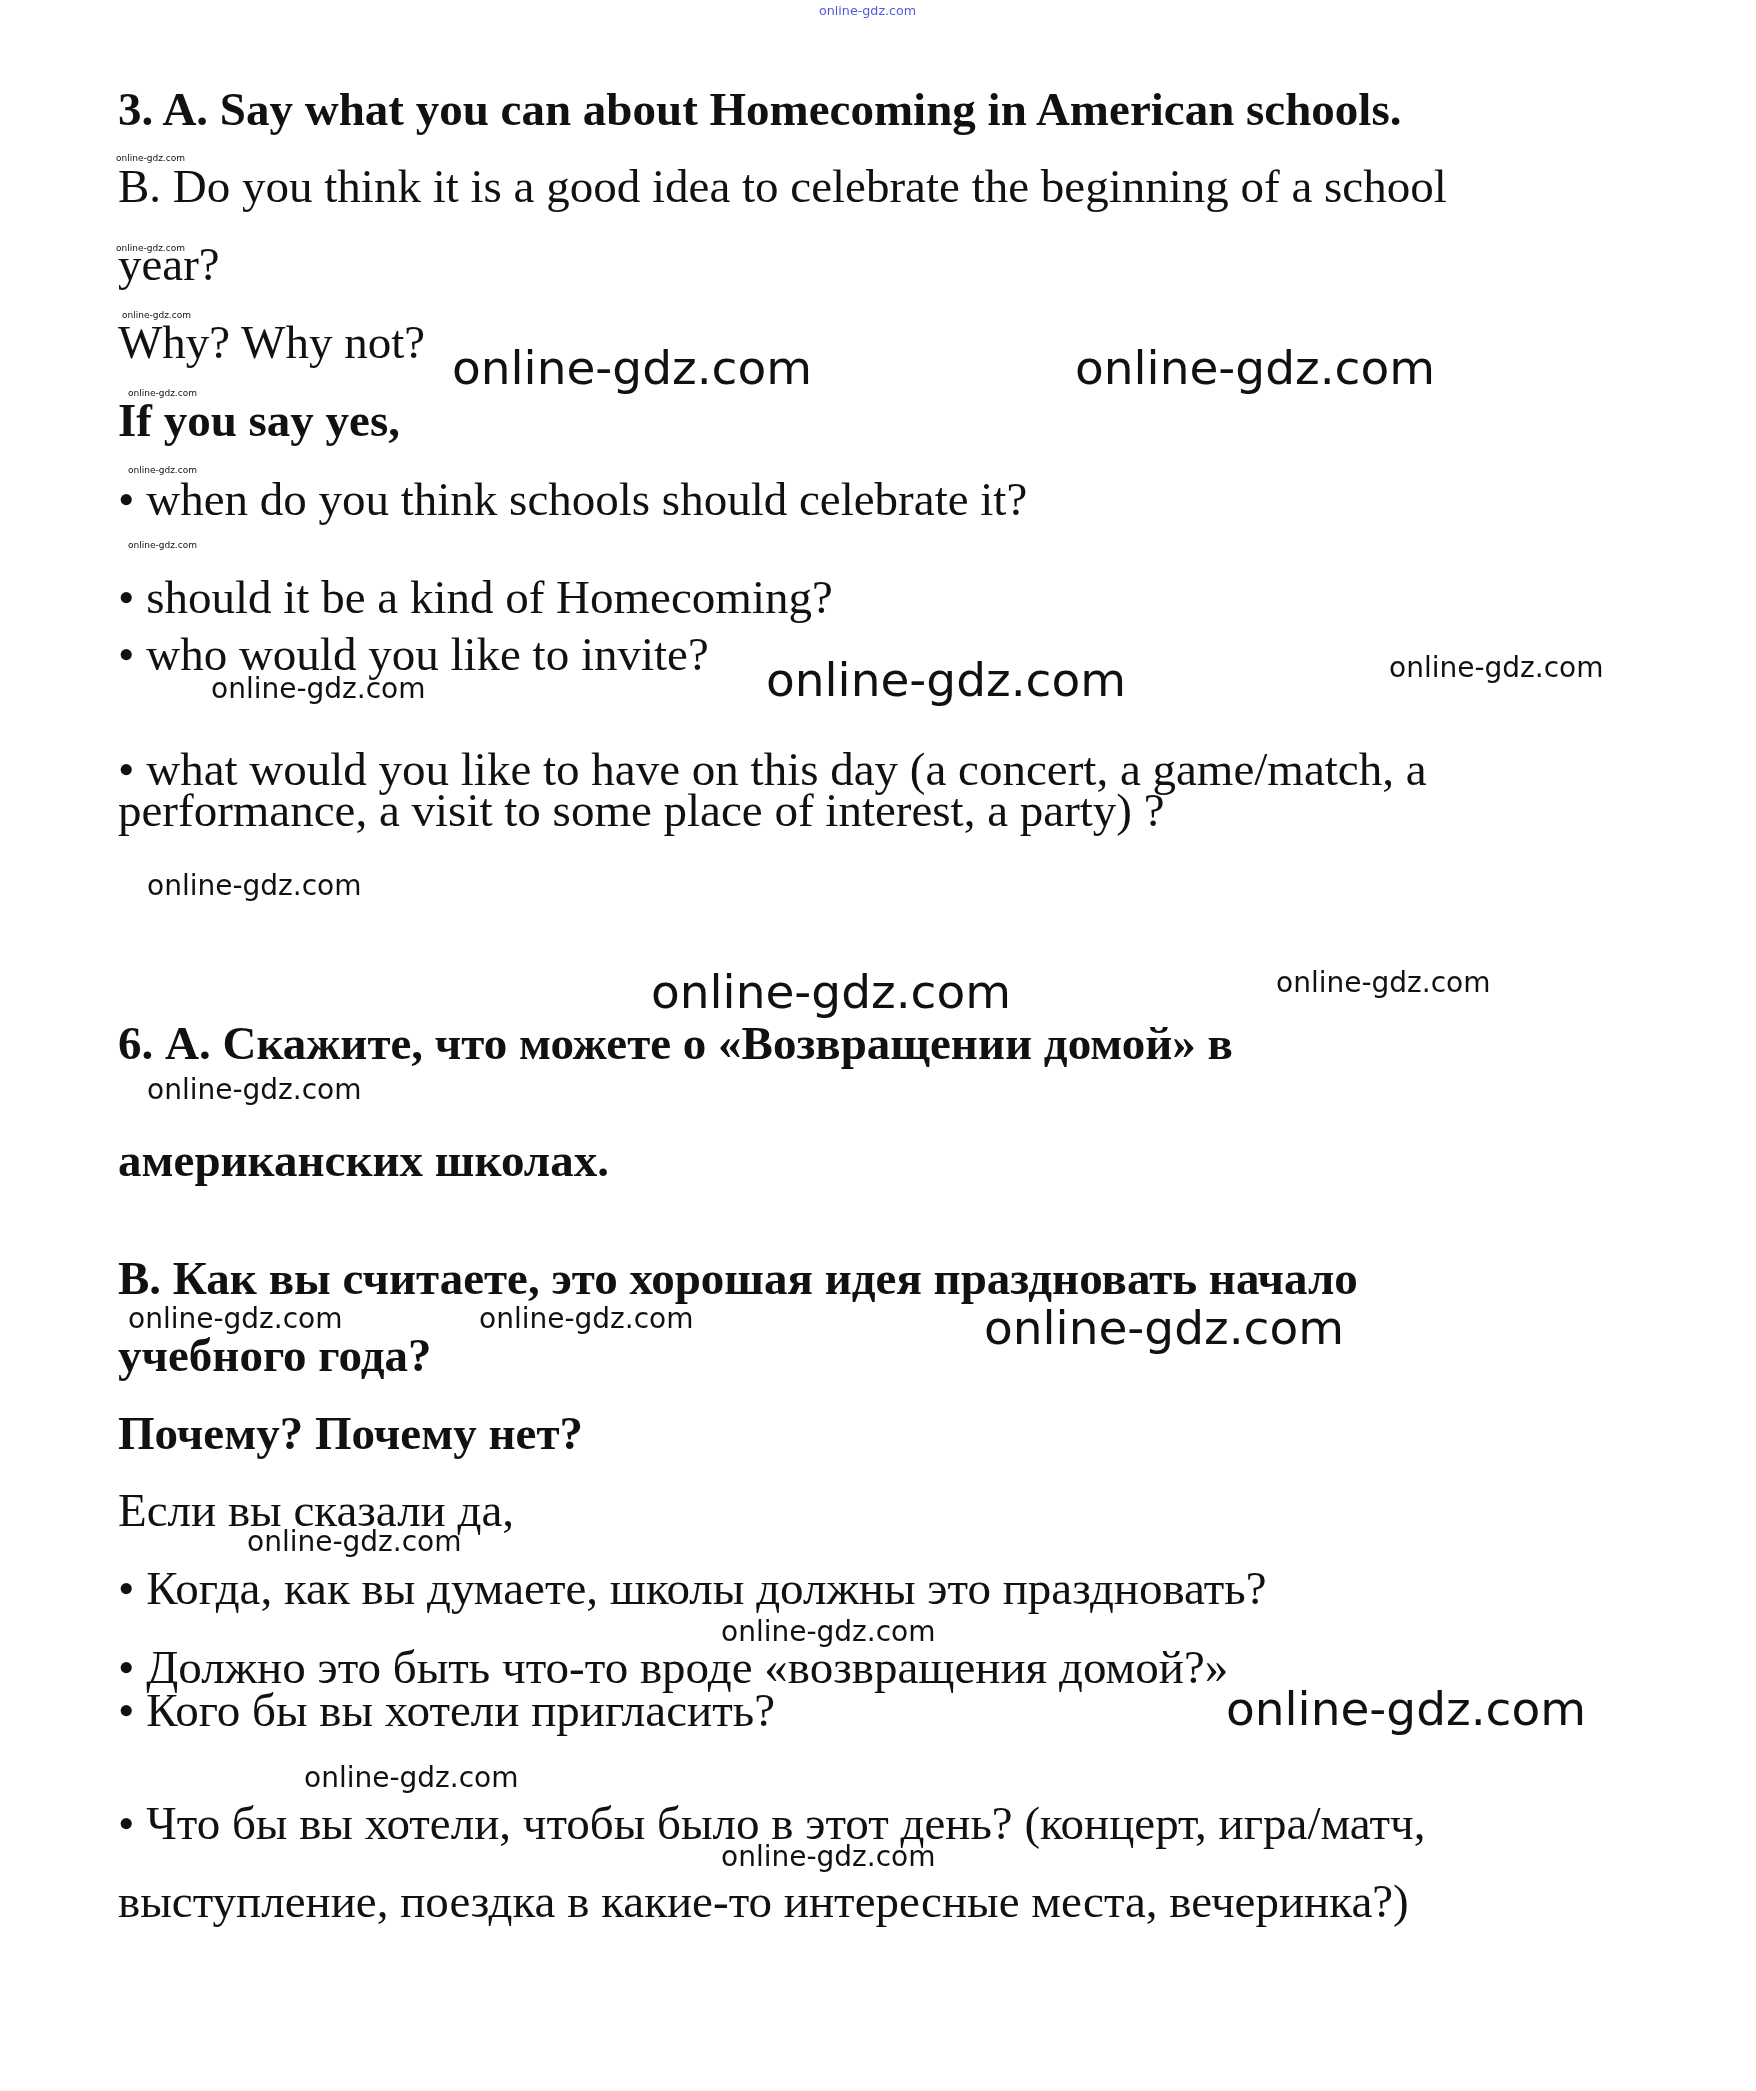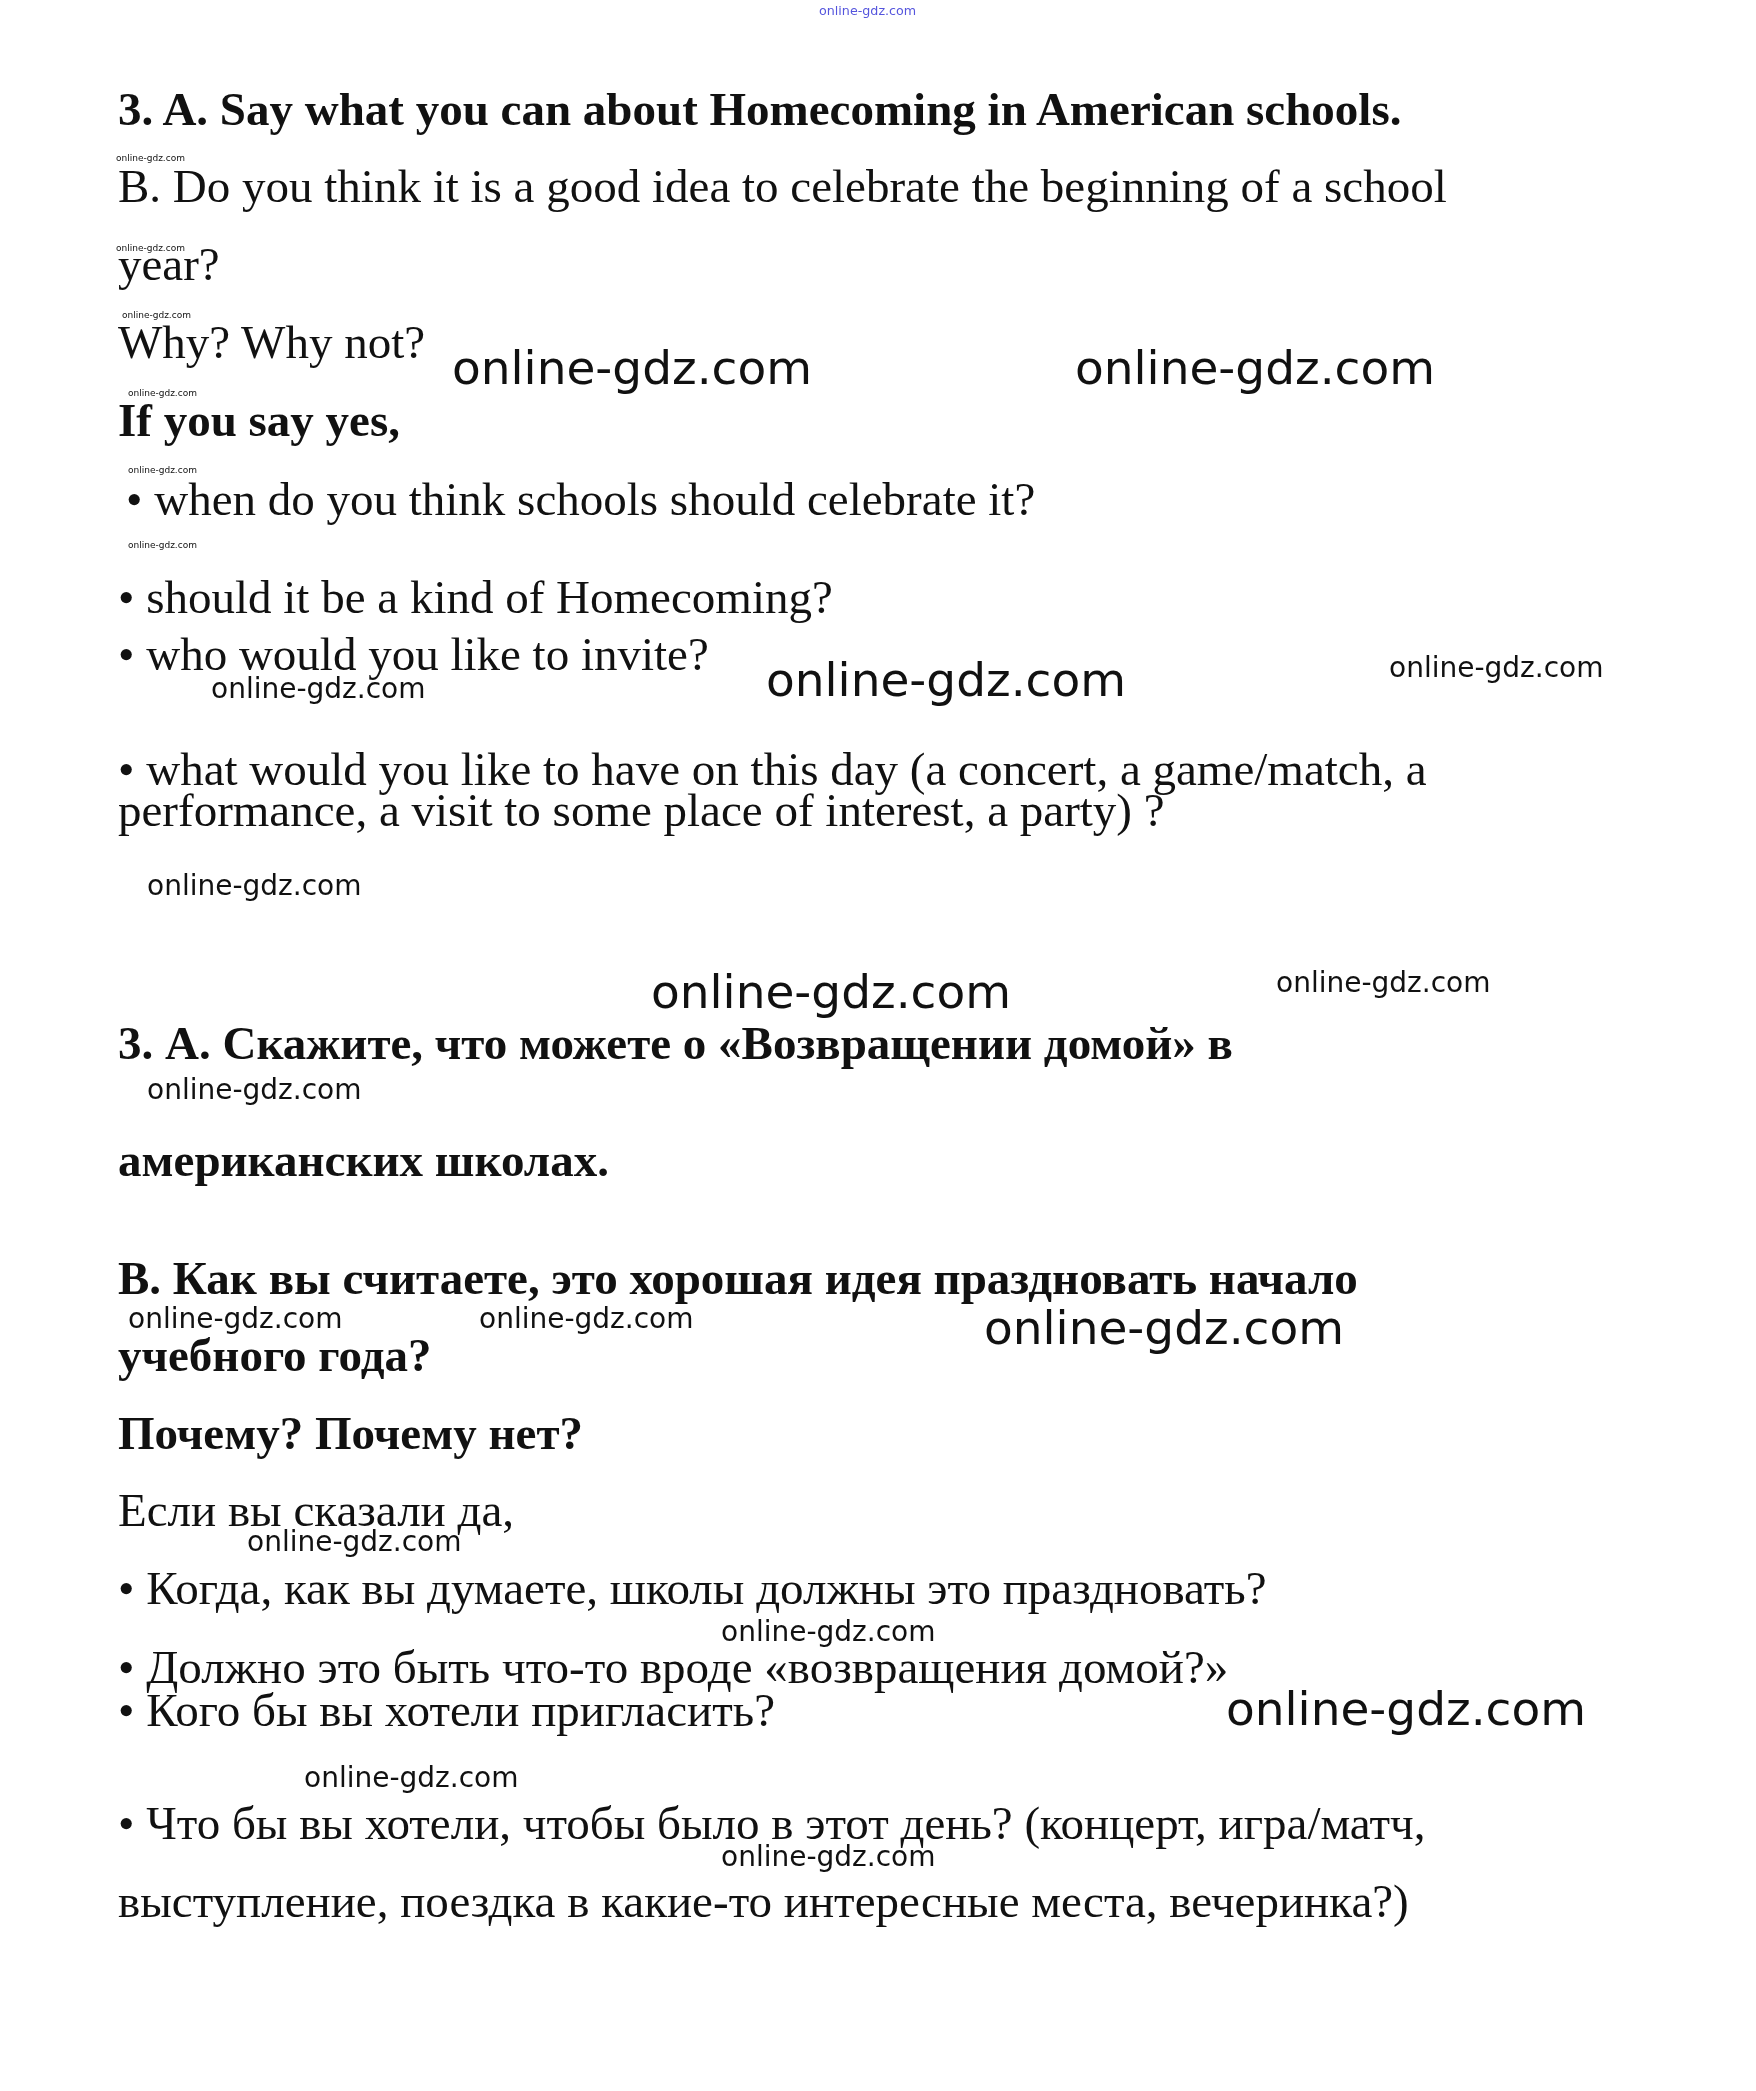--- a/index.html
+++ b/index.html
@@ -15,27 +15,27 @@
 </head>
 <body>
 
 <div class="wm wm-top" style="left:819px;top:11px;">online-gdz.com</div>
 
 <div class="line bold" style="top:109px;text-align:right;">3. A. Say what you can about Homecoming in American schools.</div>
 <div class="line" style="top:186px;">B. Do you think it is a good idea to celebrate the beginning of a school</div>
 <div class="line" style="top:264px;">year?</div>
 <div class="line" style="top:342px;">Why? Why not?</div>
 <div class="line" style="top:420px;font-weight:bold;">If you say yes,</div>
-<div class="line" style="top:499px;margin-left:8px;">• when do you think schools should celebrate it?</div>
+<div class="line" style="top:499px;">• when do you think schools should celebrate it?</div>
 <div class="line" style="top:597px;">• should it be a kind of Homecoming?</div>
 <div class="line" style="top:654px;">• who would you like to invite?</div>
 <div class="line" style="top:733px;margin-top:36px;">• what would you like to have on this day (a concert, a game/match, a</div>
 <div class="line" style="top:810px;">performance, a visit to some place of interest, a party) ?</div>
 
-<div class="line bold" style="top:1043px;">3. А. Скажите, что можете о «Возвращении домой» в</div>
+<div class="line bold" style="top:1043px;">6. А. Скажите, что можете о «Возвращении домой» в</div>
 <div class="line bold" style="top:1152px;margin-top:8px;">американских школах.</div>
 <div class="line bold" style="top:1278px;">В. Как вы считаете, это хорошая идея праздновать начало</div>
 <div class="line bold" style="top:1355px;">учебного года?</div>
 <div class="line bold" style="top:1433px;">Почему? Почему нет?</div>
 <div class="line" style="top:1510px;">Если вы сказали да,</div>
 <div class="line" style="top:1588px;">• Когда, как вы думаете, школы должны это праздновать?</div>
 <div class="line" style="top:1667px;">• Должно это быть что-то вроде «возвращения домой?»</div>
 <div class="line" style="top:1710px;">• Кого бы вы хотели пригласить?</div>
 <div class="line" style="top:1823px;">• Что бы вы хотели, чтобы было в этот день? (концерт, игра/матч,</div>
 <div class="line" style="top:1901px;">выступление, поездка в какие-то интересные места, вечеринка?)</div>

